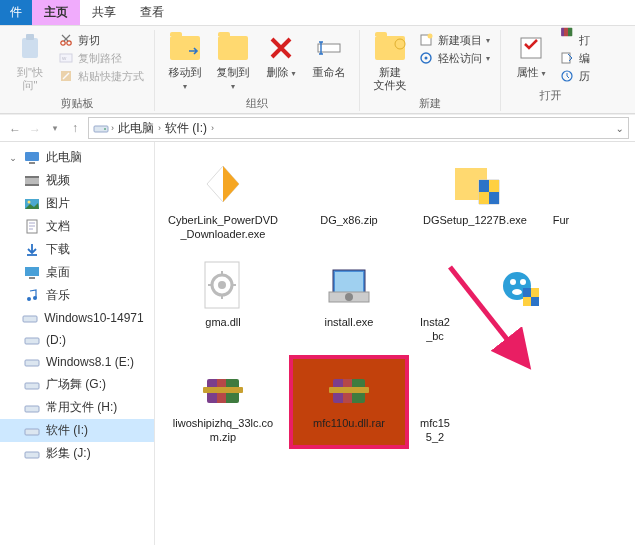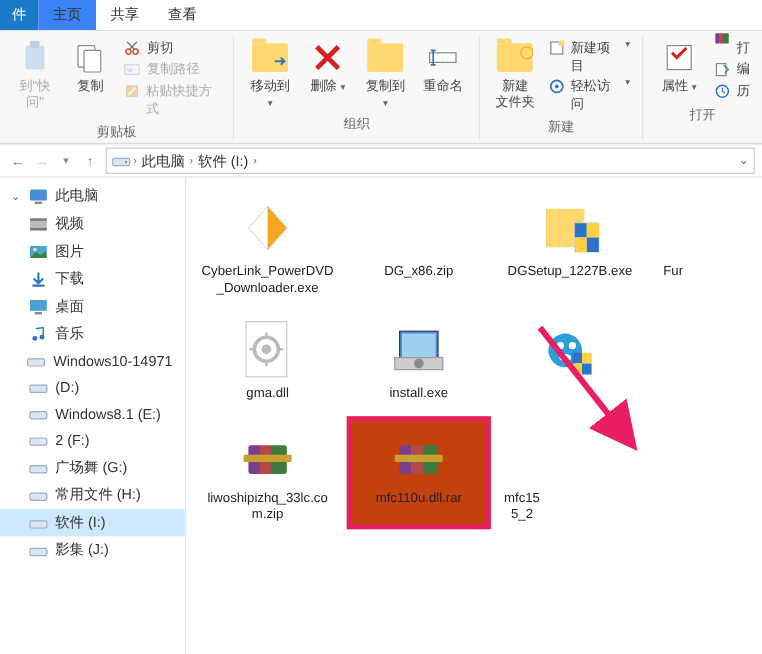--- a/index.html
+++ b/index.html
@@ -2,34 +2,34 @@
 <html><head>
 <meta charset="utf-8">
 <style>
 * { margin: 0; padding: 0; box-sizing: border-box; font-family: "Microsoft YaHei", "Segoe UI", sans-serif; }
 body { width: 635px; height: 545px; background: #fff; overflow: hidden; font-size: 12px; }
 
 
 .tabs { display: flex; background: #fff; border-bottom: 1px solid #e0e0e0; }
 .tab { padding: 4px 12px; font-size: 12px; color: #333; position: relative; }
 .tab.file { background: #1979ca; color: #fff; padding: 4px 10px; }
-.tab.active { background: #3b82f6; }
+.tab.active { background: #f0abfc; font-weight: bold; }
 
 
 .ribbon { display: flex; background: #f8f8f8; border-bottom: 1px solid #dcdcdc; padding: 4px 0 2px; }
 .group { display: flex; flex-direction: column; align-items: center; border-right: 1px solid #e6e6e6; padding: 0 6px; }
 .group-body { display: flex; align-items: flex-start; }
 .group-label { font-size: 11px; color: #666; margin-top: 2px; }
 .big-btn { display: flex; flex-direction: column; align-items: center; padding: 2px 6px; width: 48px; }
 .big-btn .icon { width: 32px; height: 32px; display: flex; align-items: center; justify-content: center; }
 .big-btn .lbl { font-size: 11px; color: #444; text-align: center; line-height: 1.2; margin-top: 2px; }
 .big-btn.disabled .icon { opacity: 0.4; }
 .big-btn.disabled .lbl { color: #aaa; }
 .small-stack { display: flex; flex-direction: column; gap: 2px; padding: 2px 4px; }
-.small-btn { display: flex; gap: 4px; font-size: 11px; color: #444; }
+.small-btn { display: flex; align-items: center; gap: 4px; font-size: 11px; color: #444; }
 .small-btn.disabled { color: #aaa; }
 .small-btn.disabled svg { opacity: 0.4; }
 .small-btn .si { width: 16px; height: 16px; display: flex; align-items: center; justify-content: center; }
 .chev { font-size: 8px; color: #666; }
 
 
 .addrbar { display: flex; align-items: center; height: 28px; border-top: 1px solid #eee; border-bottom: 1px solid #e0e0e0; padding: 0 6px; gap: 4px; }
 .nav-btns { display: flex; gap: 2px; }
 .nav-btns .nb { width: 18px; height: 18px; display: flex; align-items: center; justify-content: center; color: #888; }
 .breadcrumb { display: flex; align-items: center; gap: 2px; flex: 1; border: 1px solid #ccc; height: 22px; padding: 0 4px; }
@@ -77,29 +77,20 @@
     <div class="group-body">
       <div class="big-btn disabled">
         <div class="icon">
           <svg width="28" height="28" viewBox="0 0 28 28">
               <rect x="6" y="4" width="16" height="20" rx="2" fill="#8fb7e0"></rect>
               <rect x="10" y="0" width="8" height="6" rx="1" fill="#6a93c0"></rect>
             </svg>
         </div>
         <div class="lbl">到"快问"</div>
       </div>
-      <div class="big-btn">
-        <div class="icon">
-          <svg width="28" height="28" viewBox="0 0 28 28">
-              <rect x="4" y="4" width="14" height="18" rx="1" fill="#fff" stroke="#888"></rect>
-              <rect x="9" y="8" width="14" height="18" rx="1" fill="#fff" stroke="#888"></rect>
-            </svg>
-        </div>
-        <div class="lbl">复制</div>
-      </div>
       <div class="small-stack">
         <div class="small-btn">
           <span class="si">
               <svg width="14" height="14" viewBox="0 0 14 14">
                 <circle cx="4" cy="10" r="2.2" fill="none" stroke="#d05030" stroke-width="1.2"></circle>
                 <circle cx="10" cy="10" r="2.2" fill="none" stroke="#d05030" stroke-width="1.2"></circle>
                 <path d="M5 8 L11 2 M9 8 L3 2" stroke="#777" stroke-width="1.2"></path>
               </svg>
             </span>
           <span>剪切</span>
@@ -133,31 +124,31 @@
         <div class="icon">
             <div class="folder"></div>
             <svg width="14" height="14" viewBox="0 0 14 14" style="position:absolute;margin-left:18px;margin-top:6px">
               <path d="M2 7 H10 M7 4 L10 7 L7 10" fill="none" stroke="#2c73c7" stroke-width="1.6"></path>
             </svg>
           </div>
         <div class="lbl"><span>移动到</span> <span class="chev">▾</span></div>
       </div>
       <div class="big-btn">
         <div class="icon">
+            <div class="folder"></div>
+          </div>
+        <div class="lbl"><span>复制到</span> <span class="chev">▾</span></div>
+      </div>
+      <div class="big-btn">
+        <div class="icon">
             <svg width="30" height="30" viewBox="0 0 30 30">
               <path d="M6 6 L24 24 M24 6 L6 24" stroke="#d62020" stroke-width="4"></path>
             </svg>
           </div>
         <div class="lbl"><span>删除</span> <span class="chev">▾</span></div>
-      </div>
-      <div class="big-btn">
-        <div class="icon">
-            <div class="folder"></div>
-          </div>
-        <div class="lbl"><span>复制到</span> <span class="chev">▾</span></div>
       </div>
       <div class="big-btn">
         <div class="icon">
             <svg width="28" height="28" viewBox="0 0 28 28">
               <rect x="3" y="10" width="22" height="8" fill="#fff" stroke="#888"></rect>
               <path d="M6 8 L6 20 M4 8 H8 M4 20 H8" stroke="#2c73c7" stroke-width="1.4"></path>
             </svg>
           </div>
         <div class="lbl">重命名</div>
       </div>
@@ -300,20 +291,30 @@
             <rect x="1" y="2" width="14" height="10" fill="#4aa8d0"></rect>
             <circle cx="5" cy="5" r="1.5" fill="#ffe070"></circle>
             <path d="M1 12 L6 7 L10 10 L14 6 L15 12 Z" fill="#3a8040"></path>
           </svg>
         </span>
         <span>图片</span>
       </div>
     <div class="nav-item">
         <span class="exp"></span>
         <span class="ni">
+          <svg width="14" height="16">
+            <rect x="2" y="1" width="10" height="13" fill="#fff" stroke="#888"></rect>
+            <path d="M4 4 H10 M4 7 H10 M4 10 H8" stroke="#aac"></path>
+          </svg>
+        </span>
+        <span>文档</span>
+      </div>
+    <div class="nav-item">
+        <span class="exp"></span>
+        <span class="ni">
           <svg width="14" height="14">
             <path d="M7 1 L7 9 M3 6 L7 10 L11 6" stroke="#2c73c7" stroke-width="1.8" fill="none"></path>
             <path d="M2 12 H12" stroke="#2c73c7" stroke-width="1.8"></path>
           </svg>
         </span>
         <span>下载</span>
       </div>
     <div class="nav-item">
         <span class="exp"></span>
         <span class="ni">
@@ -354,29 +355,20 @@
         <span>(D:)</span>
       </div>
     <div class="nav-item">
         <span class="exp"></span>
         <span class="ni">
           <svg width="16" height="12">
             <rect x="1" y="4" width="14" height="6" rx="1" fill="#dce6f0" stroke="#99aacc"></rect>
           </svg>
         </span>
         <span>Windows8.1 (E:)</span>
-      </div>
-    <div class="nav-item">
-        <span class="exp"></span>
-        <span class="ni">
-          <svg width="16" height="12">
-            <rect x="1" y="4" width="14" height="6" rx="1" fill="#dce6f0" stroke="#99aacc"></rect>
-          </svg>
-        </span>
-        <span>2 (F:)</span>
       </div>
     <div class="nav-item">
         <span class="exp"></span>
         <span class="ni">
           <svg width="16" height="12">
             <rect x="1" y="4" width="14" height="6" rx="1" fill="#dce6f0" stroke="#99aacc"></rect>
           </svg>
         </span>
         <span>广场舞 (G:)</span>
       </div>
@@ -460,20 +452,24 @@
       <div class="file-item">
         <div class="fic">
           <svg width="48" height="48" viewBox="0 0 48 48">
             <rect x="8" y="8" width="32" height="24" fill="#4a90d9" stroke="#336"></rect>
             <rect x="10" y="10" width="28" height="20" fill="#9fd0f0"></rect>
             <rect x="4" y="30" width="40" height="10" fill="#ccc" stroke="#999"></rect>
             <circle cx="24" cy="35" r="4" fill="#888"></circle>
           </svg>
         </div>
         <div class="fname">install.exe</div>
+      </div>
+      <div class="file-item" style="width: 40px;">
+        <div class="fic" style="width: 20px;"></div>
+        <div class="fname">Insta2_bc</div>
       </div>
       <div class="file-item">
         <div class="fic">
           <svg width="48" height="48" viewBox="0 0 48 48">
             <circle cx="20" cy="24" r="14" fill="#2c9fd9"></circle>
             <circle cx="16" cy="20" r="3" fill="#fff"></circle>
             <circle cx="26" cy="20" r="3" fill="#fff"></circle>
             <ellipse cx="20" cy="30" rx="5" ry="3" fill="#fff"></ellipse>
             <g transform="translate(26,26)">
               <path d="M0 0 L8 0 L8 9 L0 9 Z" fill="#2c73c7"></path>

